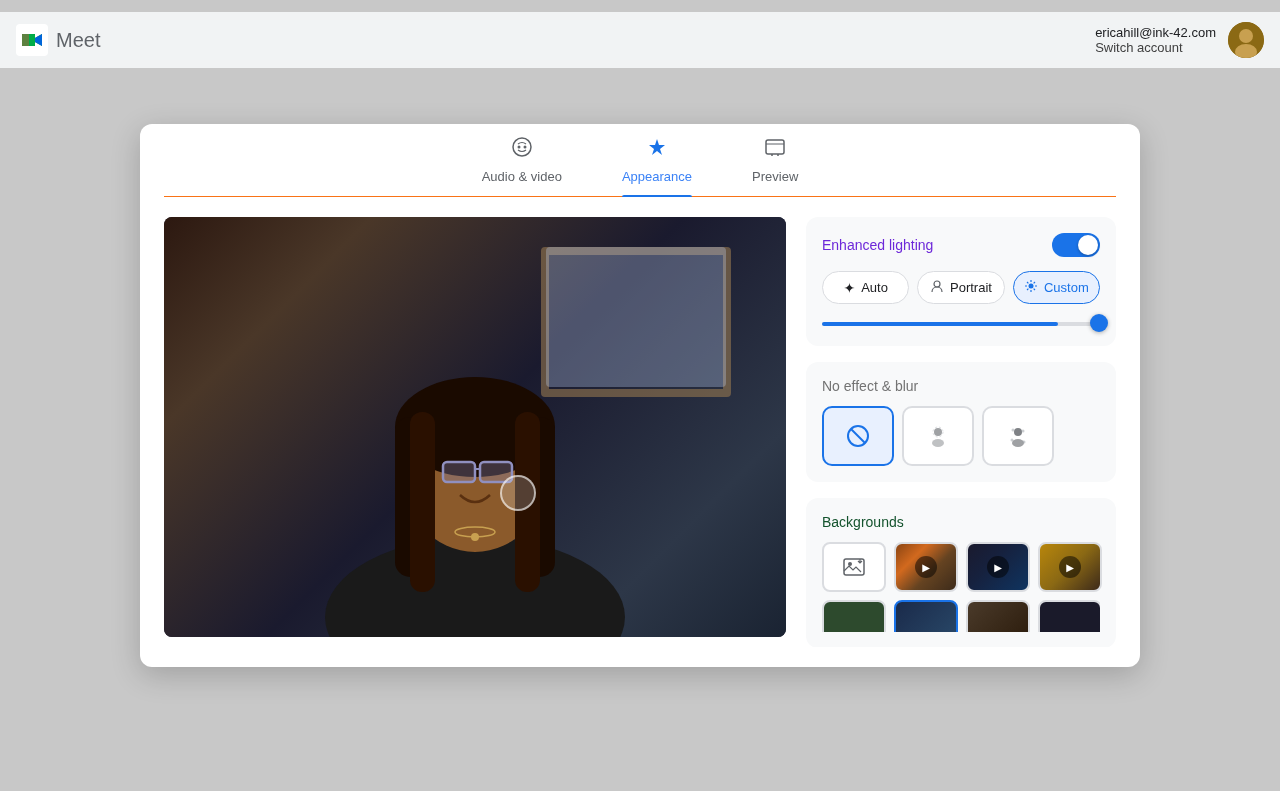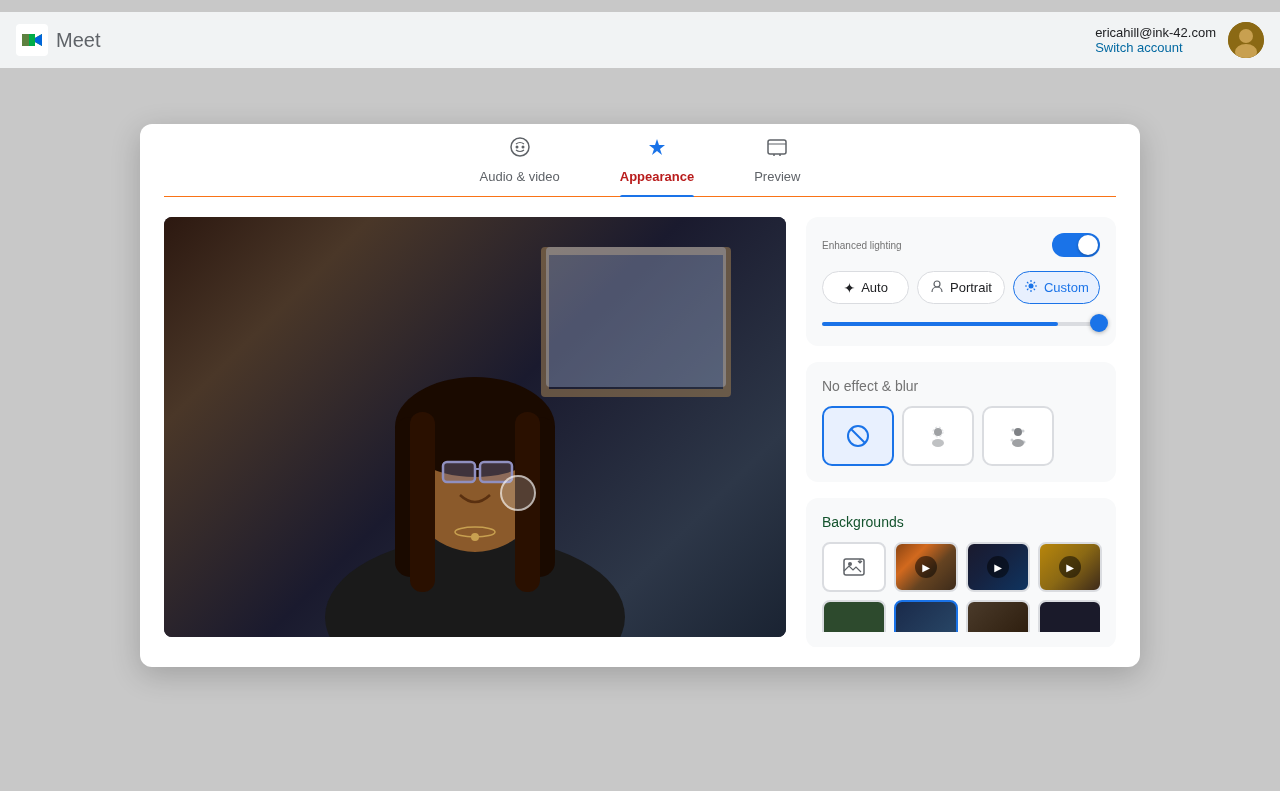--- a/index.html
+++ b/index.html
@@ -40,21 +40,21 @@
     }
     .account-info {
       text-align: left;
     }
     .account-email {
       font-size: 13px;
       color: #202124;
     }
     .switch-account {
       font-size: 13px;
-      color: #0369a1;
+      color: #404040;
       cursor: pointer;
     }
     .avatar {
       width: 36px;
       height: 36px;
       border-radius: 50%;
       background: #8b6914;
       overflow: hidden;
       display: flex;
       align-items: center;
@@ -255,22 +255,22 @@
 
     
     .enhanced-lighting-row {
       display: flex;
       align-items: center;
       justify-content: space-between;
       margin-bottom: 14px;
     }
 
     .section-label {
-      font-size: 10px;
-      color: #737373;
+      font-size: 14px;
+      color: #6d28d9;
     }
 
     
     .toggle {
       width: 48px;
       height: 24px;
       background: #1a73e8;
       border-radius: 12px;
       position: relative;
       cursor: pointer;
@@ -484,21 +484,21 @@
           </svg>
         </span>
         <span>Audio &amp; video</span>
       </div>
       <div class="tab active">
         <span class="tab-icon">
           <svg width="22" height="22" viewBox="0 0 22 22" fill="none">
             <path d="M11 3L13 9H19L14 13L16 19L11 15L6 19L8 13L3 9H9L11 3Z" fill="#1a73e8"></path>
           </svg>
         </span>
-        <span style="color:#b91c1c;font-weight:700;">Appearance</span>
+        <span style="color:#3b82f6;font-weight:400;">Appearance</span>
       </div>
       <div class="tab">
         <span class="tab-icon">
           <svg width="22" height="22" viewBox="0 0 22 22" fill="none">
             <rect x="2" y="4" width="18" height="14" rx="2" stroke="#5f6368" stroke-width="1.5" fill="none"></rect>
             <path d="M2 8h18" stroke="#5f6368" stroke-width="1"></path>
             <path d="M8 18v2M14 18v2" stroke="#5f6368" stroke-width="1.5"></path>
           </svg>
         </span>
         <span>Preview</span>

